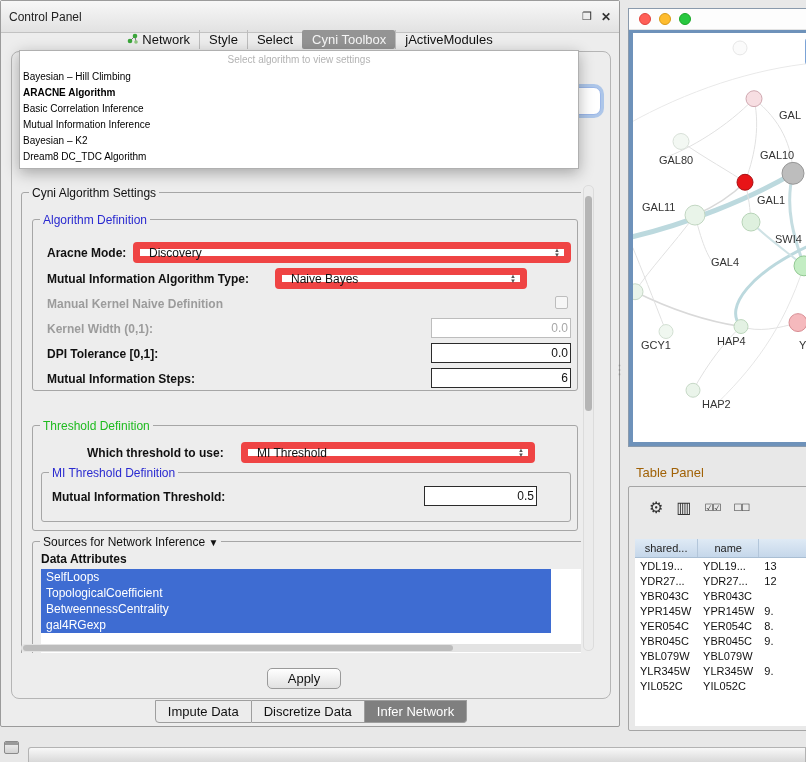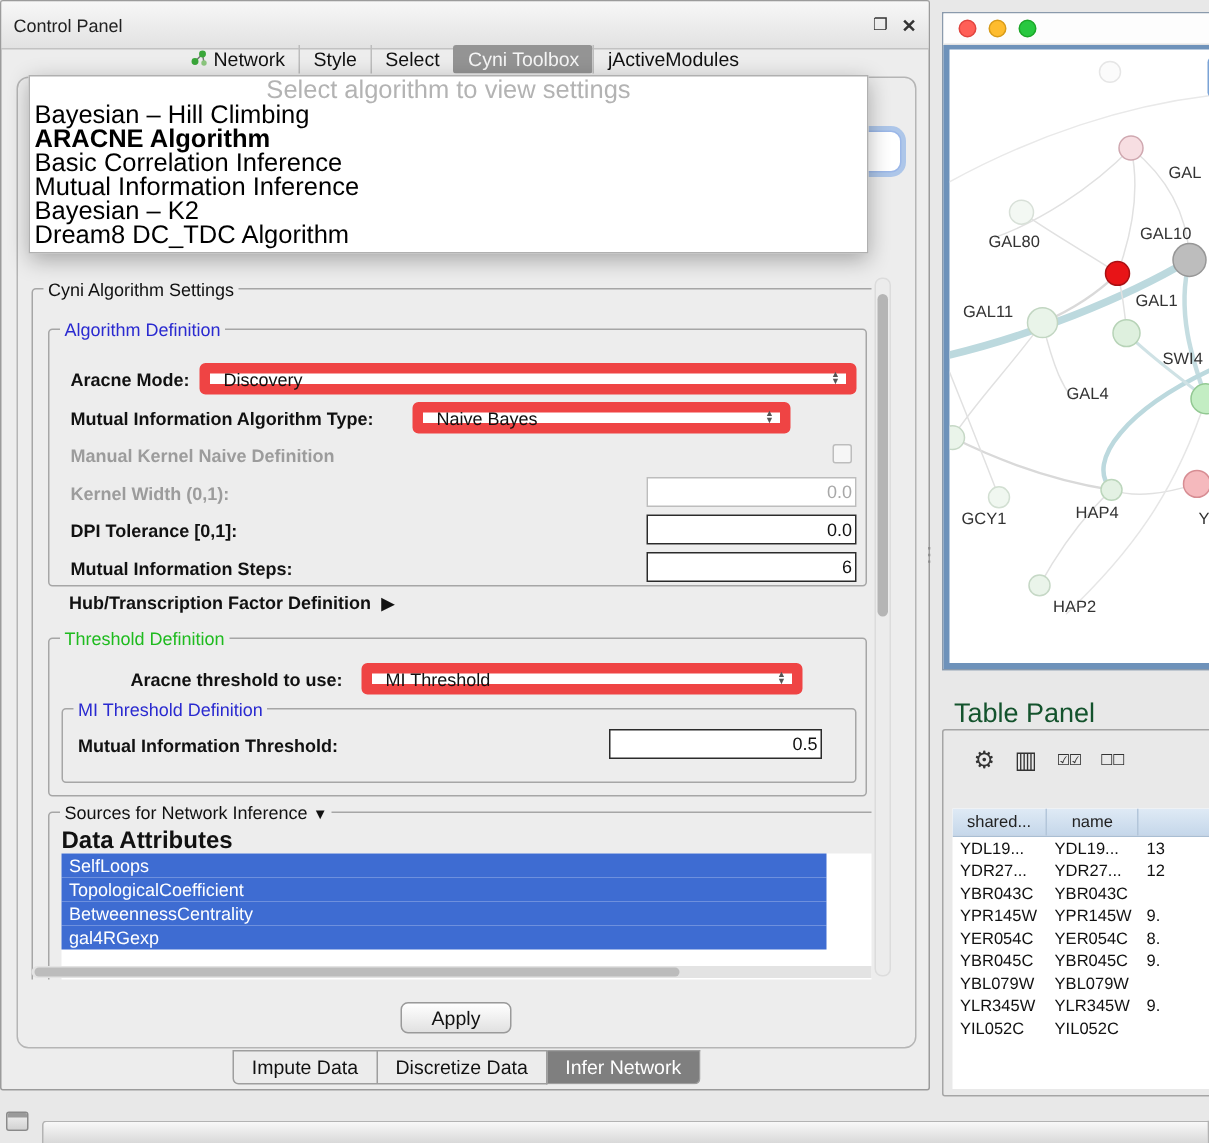--- a/index.html
+++ b/index.html
@@ -12,21 +12,21 @@
 .win-btns{margin-left:auto;display:flex;gap:9px;font-size:11px;color:#333}
 .win-btns .close{font-weight:bold;font-size:12px}
 #cp-tabs{position:absolute;left:0;top:29px;width:100%;display:flex;justify-content:center;align-items:flex-end;font-size:13px}
 .tab{padding:2px 9px;border-left:1px solid #bdbdbd;display:flex;align-items:center;gap:4px;white-space:nowrap}
 .tab:first-child{border-left:none}
 .tab.active{background:#949494;color:#f6f6f6;border-radius:2px;border-left-color:transparent}
 #inner-pane{position:absolute;left:10px;top:50px;width:600px;height:648px;border:1px solid #b5b5b5;border-radius:8px;background:#ededed}
 #focus-box{position:absolute;left:570px;top:86px;width:30px;height:28px;border-radius:7px;background:#fff;border:1px solid #9bb7e8;box-shadow:0 0 0 3px rgba(110,160,230,.5);z-index:5}
 
 
-#popup{position:absolute;left:18px;top:49px;width:560px;background:#fff;border:1px solid #b0b0b0;box-shadow:0 4px 14px rgba(0,0,0,.3);z-index:40;font-size:17px;padding-bottom:3px}
+#popup{position:absolute;left:18px;top:49px;width:560px;background:#fff;border:1px solid #b0b0b0;box-shadow:0 4px 14px rgba(0,0,0,.3);z-index:40;font-size:10px;padding-bottom:3px}
 .dd-ph{text-align:center;color:#b3b3b3;line-height:18px}
 .dd-item{line-height:16px;padding:0 3px;color:#000}
 .dd-item.selected{font-weight:bold}
 
 
 #viewport{position:absolute;left:18px;top:182px;width:562px;height:470px;overflow:hidden;z-index:1}
 #vscroll{position:absolute;left:582px;top:184px;width:11px;height:466px;background:#ececec;border:1px solid #dcdcdc;border-radius:5px}
 #vscroll .thumb{position:absolute;left:1px;top:10px;width:7px;height:215px;background:#b5b5b5;border-radius:4px}
 .group{position:absolute;border:1px solid #a6a6a6;border-radius:3px}
 .legend{position:absolute;top:-7px;left:7px;background:#ededed;padding:0 3px;font-size:12px;white-space:nowrap;color:#111}
@@ -35,21 +35,21 @@
 .lbl{position:absolute;font-size:12px;font-weight:bold;color:#111;white-space:nowrap}
 .lbl.disabled{color:#9c9c9c}
 .combo{position:absolute;background:#fff;border:7px solid #ef4444;border-radius:4px;font-size:12px;display:flex;align-items:center;padding:0 4px 0 9px;height:21px}
 .combo-val{flex:1}
 .combo-arrows{display:flex;flex-direction:column;line-height:5px;font-size:6px;color:#555;margin-left:4px}
 .field{position:absolute;background:#fff;border:1px solid #2b2b2b;font-size:12px;text-align:right;padding:0 2px;line-height:18px;height:20px}
 .field.disabled{border-color:#bdbdbd;color:#a8a8a8}
 .checkbox{position:absolute;width:13px;height:13px;border:1px solid #bdbdbd;background:#f6f6f6;border-radius:2px}
 #hub-row{position:absolute;left:24px;top:202px;font-size:12px;font-weight:bold;display:flex;gap:7px;align-items:center}
 #hub-row .tri{font-size:11px}
-.src-sub{position:absolute;left:8px;top:10px;font-size:16px;font-weight:bold}
+.src-sub{position:absolute;left:8px;top:10px;font-size:12px;font-weight:bold}
 #attr-list{position:absolute;left:8px;top:27px;width:548px;height:260px;background:#fff}
 .attr-item{height:16px;line-height:16px;padding-left:5px;width:510px;background:#3e6cd2;color:#fff;font-size:12px;overflow:hidden;white-space:nowrap}
 #hscroll{position:absolute;left:2px;top:461px;width:564px;height:8px;background:#e3e3e3;border-radius:4px}
 #hscroll .thumb{position:absolute;left:2px;top:1px;width:430px;height:6px;background:#bcbcbc;border-radius:3px}
 #apply{position:absolute;left:266px;top:667px;width:74px;height:21px;border:1px solid #9a9a9a;border-radius:5px;background:linear-gradient(#ffffff,#e1e1e1);font-size:13px;text-align:center;line-height:19px}
 #bottom-tabs{position:absolute;left:0;top:699px;width:620px;display:flex;justify-content:center}
 .btab{padding:3px 12px;font-size:13px;border:1px solid #9e9e9e;border-left:none;background:#ececec;white-space:nowrap}
 .btab:first-child{border-left:1px solid #9e9e9e;border-radius:0 0 0 4px}
 .btab:last-child{border-radius:0 0 4px 0}
 .btab.active{background:#7f7f7f;color:#fff}
@@ -59,21 +59,21 @@
 #net-titlebar{height:21px;background:#fdfdfd;border-bottom:1px solid #e3e3e3;display:flex;align-items:center;gap:8px;padding-left:10px}
 .tl{width:12px;height:12px;border-radius:50%}
 .tl.red{background:#ff5f57;border:1px solid #e0443e}
 .tl.yellow{background:#febc2e;border:1px solid #d89b18}
 .tl.green{background:#28c840;border:1px solid #1ba728}
 #net-border{position:absolute;left:0;top:21px;right:0;bottom:0;background:#6e92ba}
 #net-canvas{position:absolute;left:4px;top:3px;right:0;bottom:4px;background:#fff;overflow:hidden}
 #net-scroll-thumb{position:absolute;right:1px;top:5px;width:7px;height:27px;background:#7ba3d6;border-radius:4px}
 
 
-#tp-title{position:absolute;left:636px;top:465px;font-size:18px;color:#14532d}
+#tp-title{position:absolute;left:636px;top:465px;font-size:13px;color:#a16207}
 #tp{position:absolute;left:628px;top:486px;width:186px;height:245px;background:#e9e9e9;border:1px solid #a5a5a5;border-radius:2px}
 #tp-toolbar{position:absolute;left:0;top:6px;height:30px;display:flex;align-items:center;gap:13px;padding-left:20px;color:#333}
 .tbico{font-size:16px;line-height:16px}
 .tbico.small{font-size:10px;letter-spacing:-1px}
 #tp-tablewrap{position:absolute;left:6px;top:52px;right:-2px;bottom:4px;background:#fff;overflow:hidden}
 #tp-head{display:flex;height:19px;background:linear-gradient(#dfeaf5,#c5d7ea);border-bottom:1px solid #a9bed3;font-size:11px;color:#222}
 .th{display:flex;align-items:center;justify-content:center;border-right:1px solid #b3c6da;overflow:hidden;white-space:nowrap}
 .tr{display:flex;height:15px;align-items:center;font-size:11px}
 .td{padding-left:5px;overflow:hidden;white-space:nowrap}
 .c0{width:68px}.c1{width:66px}.c2{width:60px}
@@ -166,41 +166,37 @@
         <span class="lbl disabled" style="left:14px;top:102px">Kernel Width (0,1):</span>
         <div class="field disabled" style="left:398px;top:98px;width:140px">0.0</div>
 
         <span class="lbl" style="left:14px;top:127px">DPI Tolerance [0,1]:</span>
         <div class="field" style="left:398px;top:123px;width:140px">0.0</div>
 
         <span class="lbl" style="left:14px;top:152px">Mutual Information Steps:</span>
         <div class="field" style="left:398px;top:148px;width:140px">6</div>
       </div>
 
-      <div id="hub-row">
-        <span>Hub/Transcription Factor Definition</span>
-        <span class="tri">▶</span>
-      </div>
 
       <div class="group" style="left:10px;top:232px;width:546px;height:106px">
         <span class="legend green">Threshold Definition</span>
 
-        <span class="lbl" style="left:54px;top:20px">Aracne threshold to use:</span>
+        <span class="lbl" style="left:54px;top:20px">Which threshold to use:</span>
         <div class="combo" style="left:208px;top:16px;width:294px">
           <span class="combo-val">MI Threshold</span>
           <span class="combo-arrows">
               <i>▲</i>
               <i>▼</i>
             </span>
         </div>
 
         <div class="group" style="left:8px;top:46px;width:530px;height:50px">
           <span class="legend blue">MI Threshold Definition</span>
           <span class="lbl" style="left:10px;top:17px">Mutual Information Threshold:</span>
-          <div class="field" style="left:364px;top:13px;width:142px">0.5</div>
+          <div class="field" style="left:382px;top:13px;width:113px">0.5</div>
         </div>
       </div>
 
       <div class="group" style="left:10px;top:348px;width:556px;height:300px">
         <span class="legend">
           <span>Sources for Network Inference</span>
           <span style="font-size:10px">▼</span>
         </span>
         <span class="src-sub">Data Attributes</span>
         <div id="attr-list">

